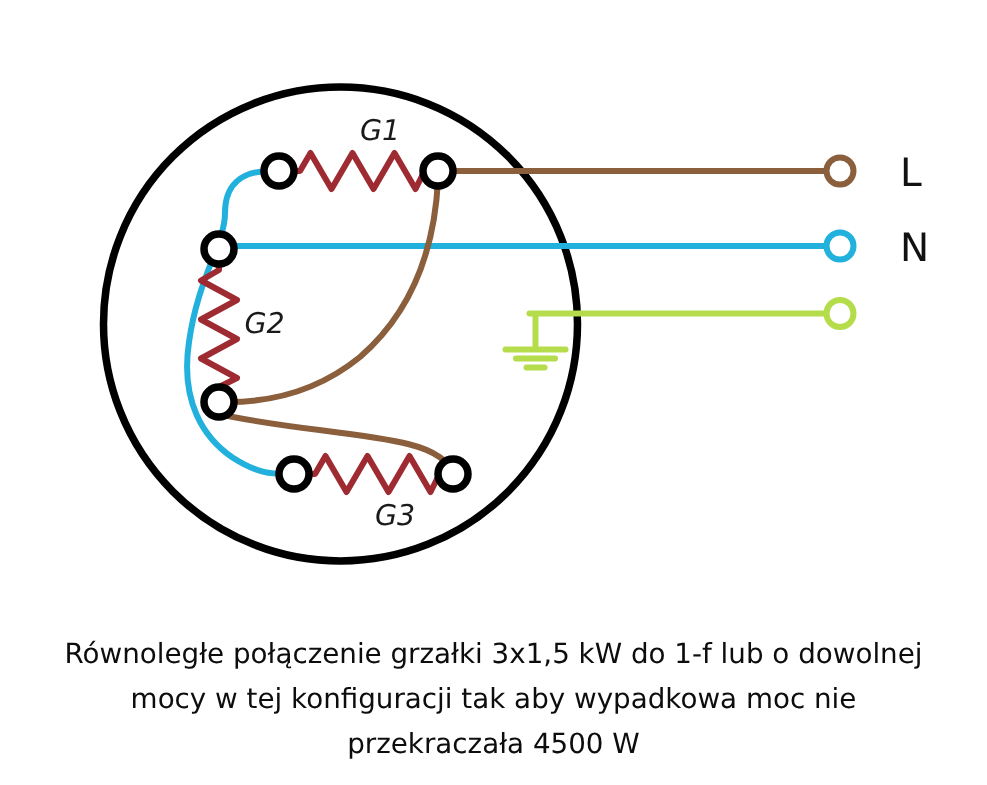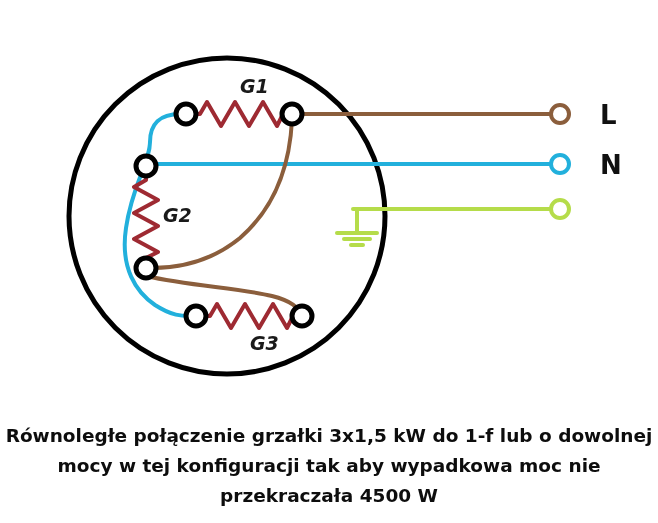--- a/index.html
+++ b/index.html
@@ -13,21 +13,20 @@
     position: relative;
     overflow: hidden;
     font-family: "DejaVu Sans", sans-serif;
   }
   #diagram-root {
     position: absolute;
     left: 0;
     top: 0;
     width: 602px;
     height: 523px;
-    font-weight: bold;
   }
   svg#wiring-svg {
     display: block;
     width: 658px;
     height: 523px;
   }
   .comp-label {
     font-family: "DejaVu Sans", sans-serif;
     font-style: italic;
     font-size: 19px;

